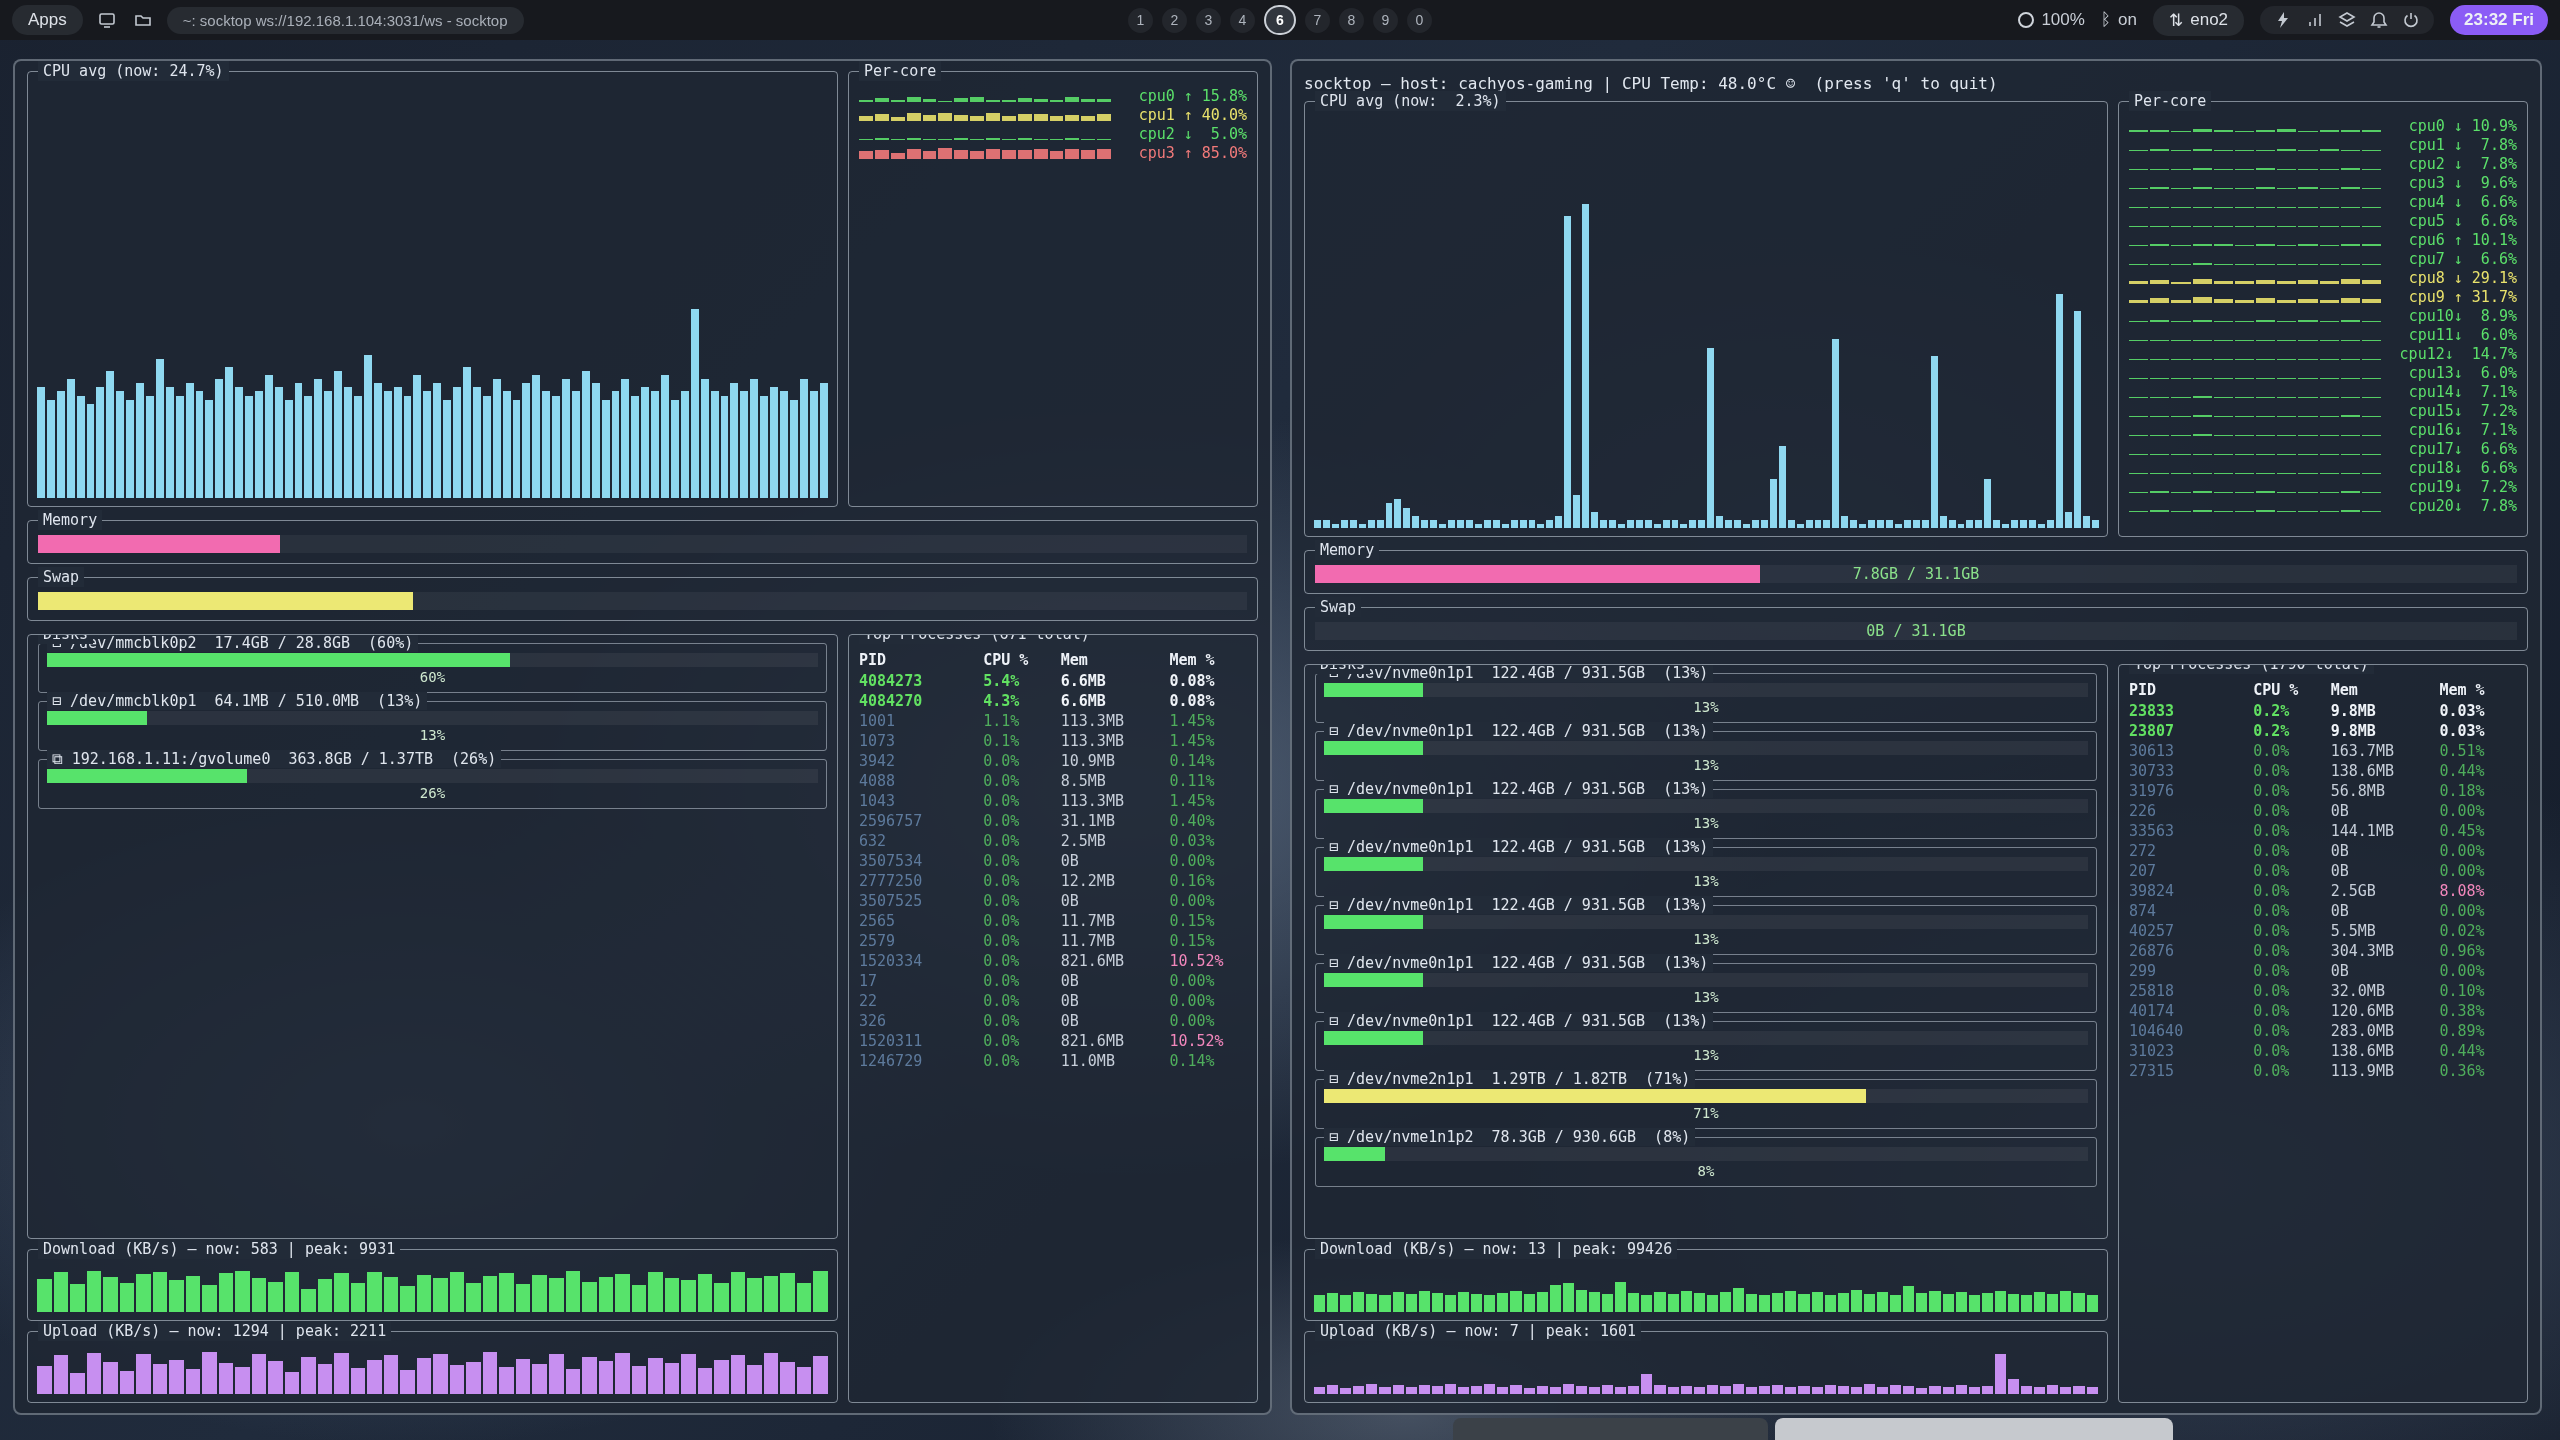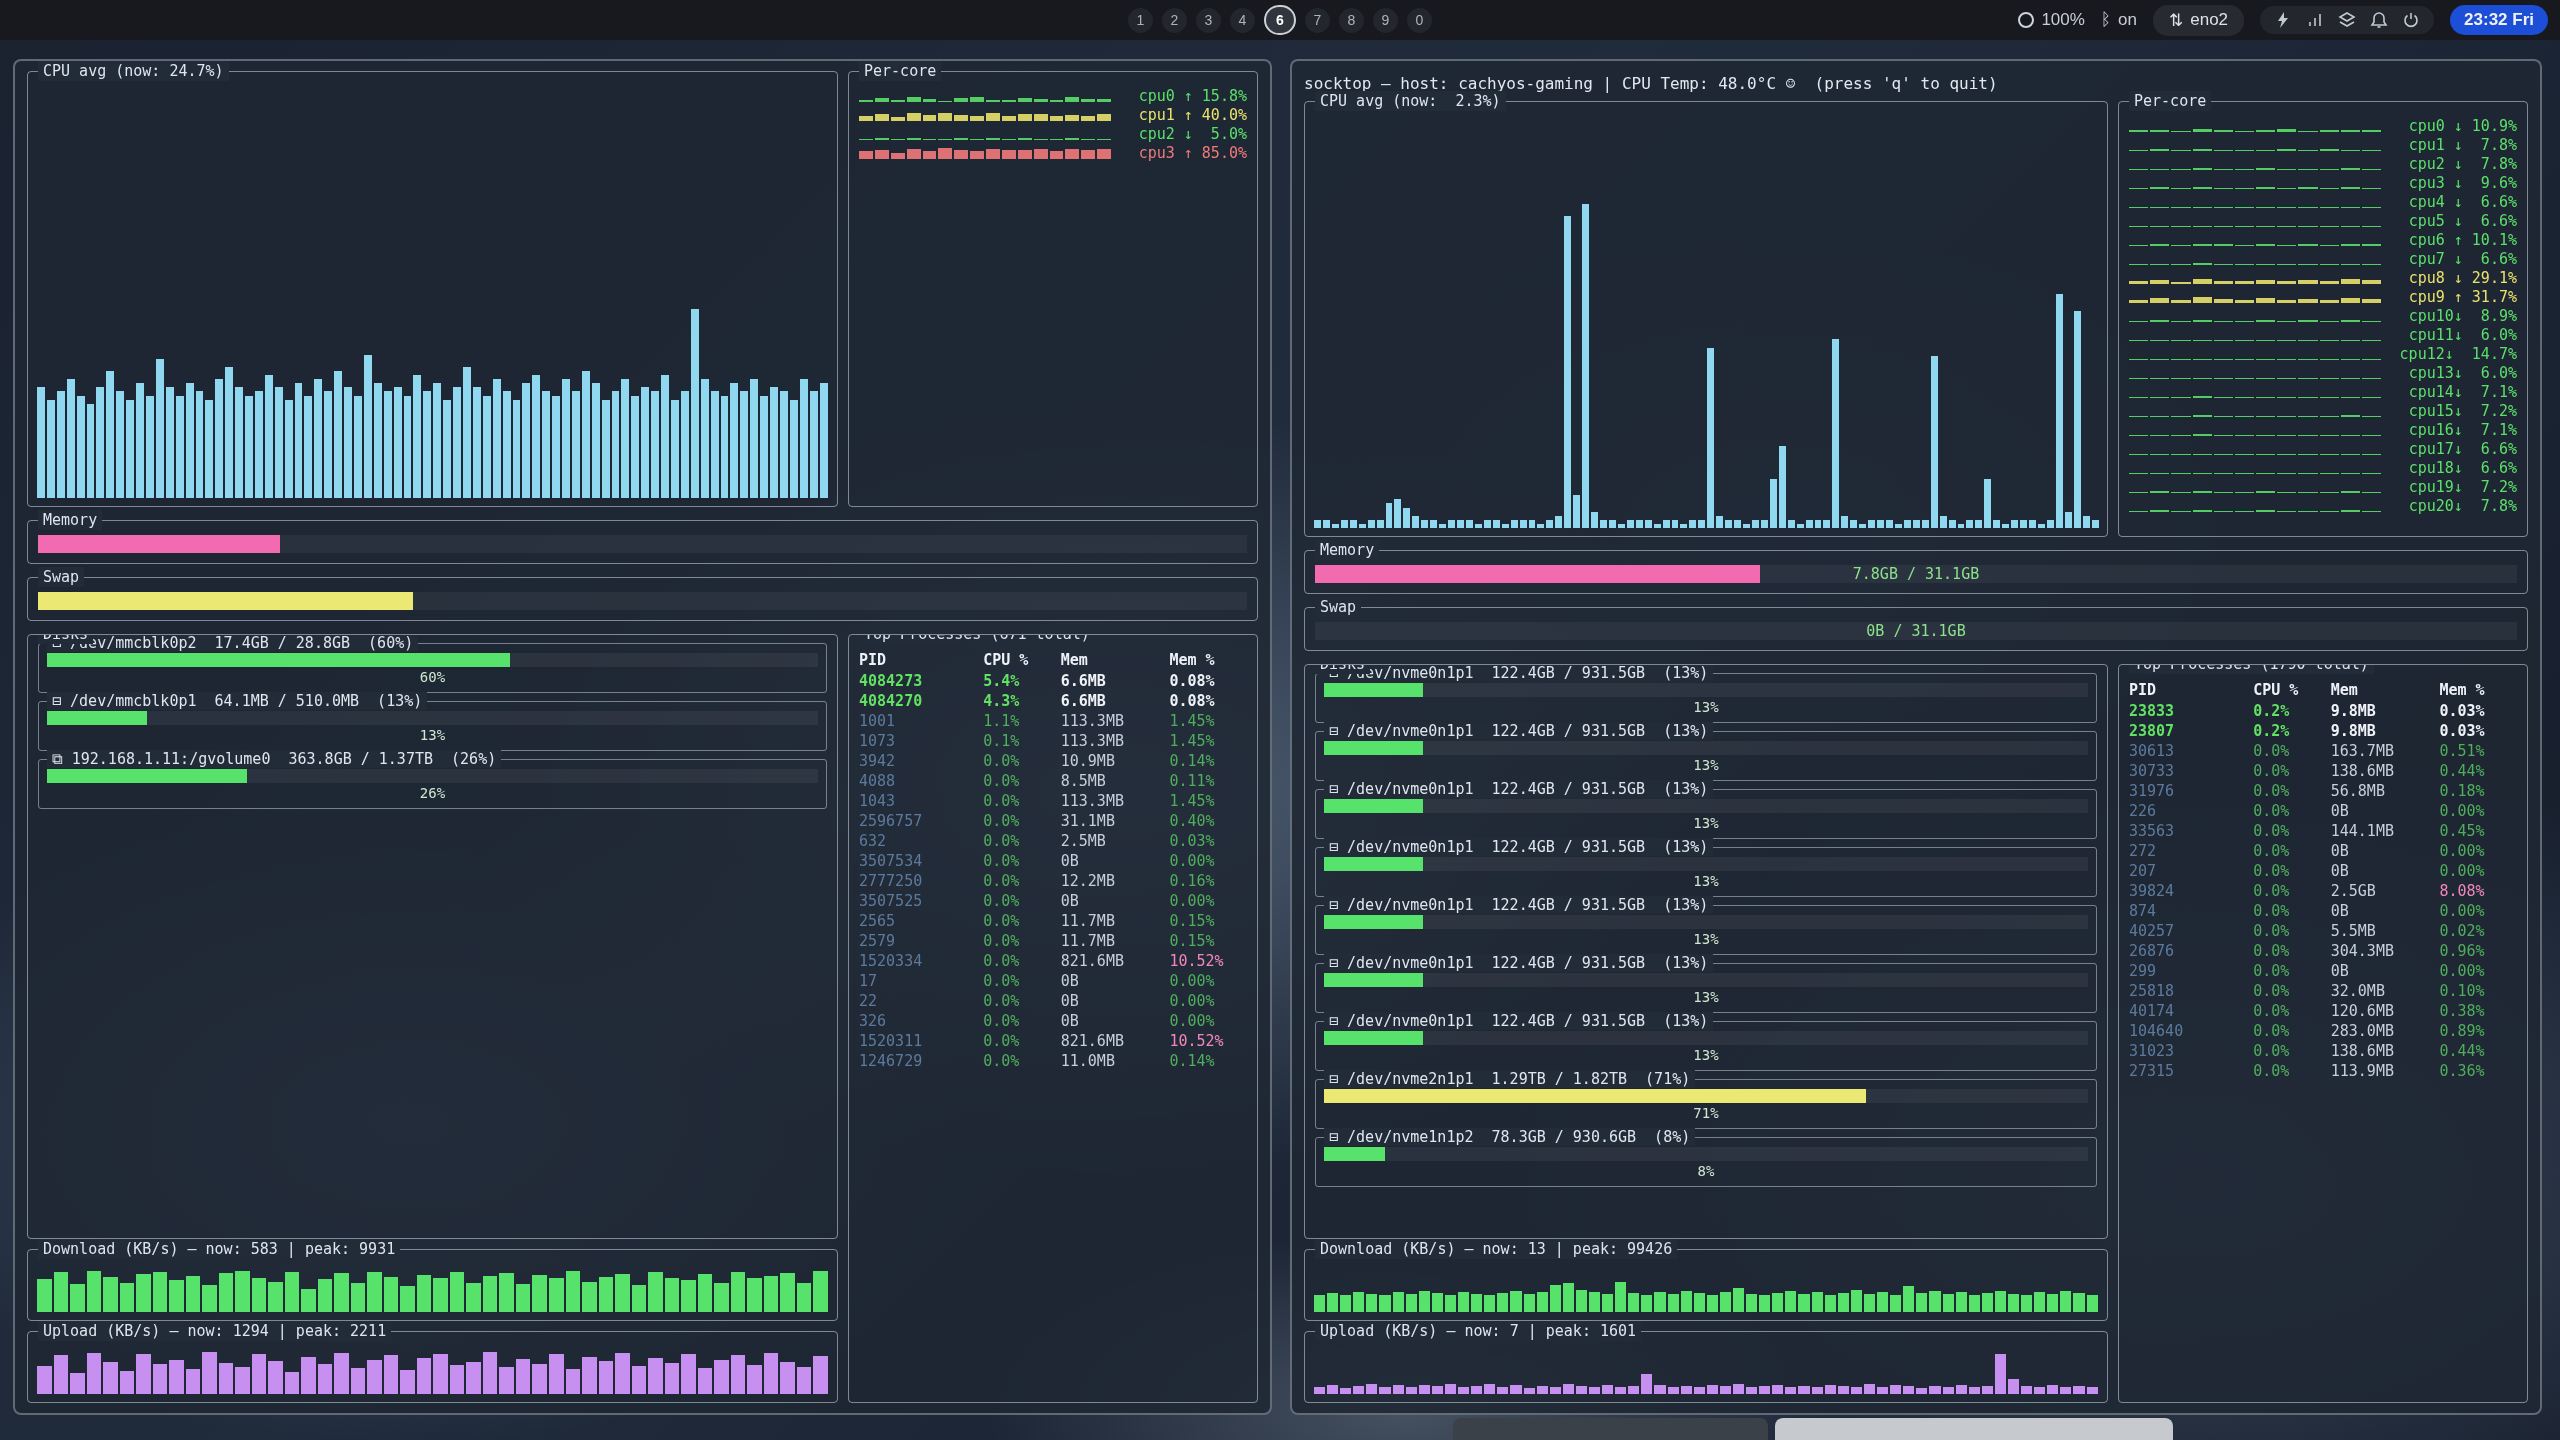--- a/index.html
+++ b/index.html
@@ -35,21 +35,21 @@
   .ws { width:25px; height:25px; border-radius:50%; border:none; background:#23262c; color:#aeb4bd;
     font:inherit; font-size:14px; cursor:pointer; }
   .ws.active { width:32px; height:30px; border-radius:15px; background:#31363e;
     border:2px solid #ccd1d8; color:#ffffff; font-weight:bold; }
   .tb-right { margin-left:auto; display:flex; align-items:center; gap:16px; }
   .tb-item { display:flex; align-items:center; gap:7px; cursor:pointer; white-space:nowrap; }
   .ring { width:16px; height:16px; border:2.5px solid #cfd4db; border-radius:50%; display:inline-block; }
   .bt { font-size:17px; color:#cfd4db; }
   .iconbar { display:flex; align-items:center; gap:14px; background:#23262c; border-radius:15px; padding:5px 14px; }
   .iconbar svg { stroke:#c3c9d1; fill:none; stroke-width:1.6; cursor:pointer; }
-  .clock { font-weight:bold; color:#eef1f5; background:#1d4ed8; border-radius:15px; padding:5px 14px; cursor:pointer;text-align:center; }
+  .clock { font-weight:bold; color:#eef1f5; background:#8b5cf6; border-radius:15px; padding:5px 14px; cursor:pointer;text-align:center; }
 
   
   .term { position:absolute; top:59px; height:1356px; background:rgba(31,39,51,0.88);
     border:2px solid rgba(205,215,228,0.38); border-radius:8px; padding:10px 12px;
     color:#d6dce5; font-size:16px; display:flex; flex-direction:column; }
   .term.tleft { left:13px; width:1259px; }
   .term.tright { left:1290px; width:1252px; }
   .term-title { flex:0 0 30px; line-height:26px; color:#e2e8f0; white-space:pre; overflow:hidden; }
 
   .panel { position:relative; border:1px solid rgba(208,218,230,0.55); border-radius:4px; }
@@ -105,20 +105,35 @@
 </style>
 </head>
 <body>
 
 <div class="screen">
   <div class="wallpaper"></div>
   <div class="bshape dark"></div>
   <div class="bshape light"></div>
 
   <div class="topbar">
+    <div class="tb-left">
+      <button class="pill">Apps</button>
+      <span class="tb-icon">
+        <svg width="20" height="20" viewBox="0 0 20 20">
+            <rect x="3" y="4" width="14" height="10" rx="1.5"></rect>
+            <line x1="7" y1="17" x2="13" y2="17"></line>
+          </svg>
+      </span>
+      <span class="tb-icon">
+        <svg width="20" height="20" viewBox="0 0 20 20">
+            <path d="M3 6 v9 h14 v-7 h-7 l-2 -2 z"></path>
+          </svg>
+      </span>
+      <button class="pill tab">~: socktop ws://192.168.1.104:3031/ws - socktop</button>
+    </div>
 
     <div class="tb-center" id="workspaces">
         <button class="ws">1</button>
         <button class="ws">2</button>
         <button class="ws">3</button>
         <button class="ws">4</button>
         <button class="ws active">6</button>
         <button class="ws">7</button>
         <button class="ws">8</button>
         <button class="ws">9</button>

